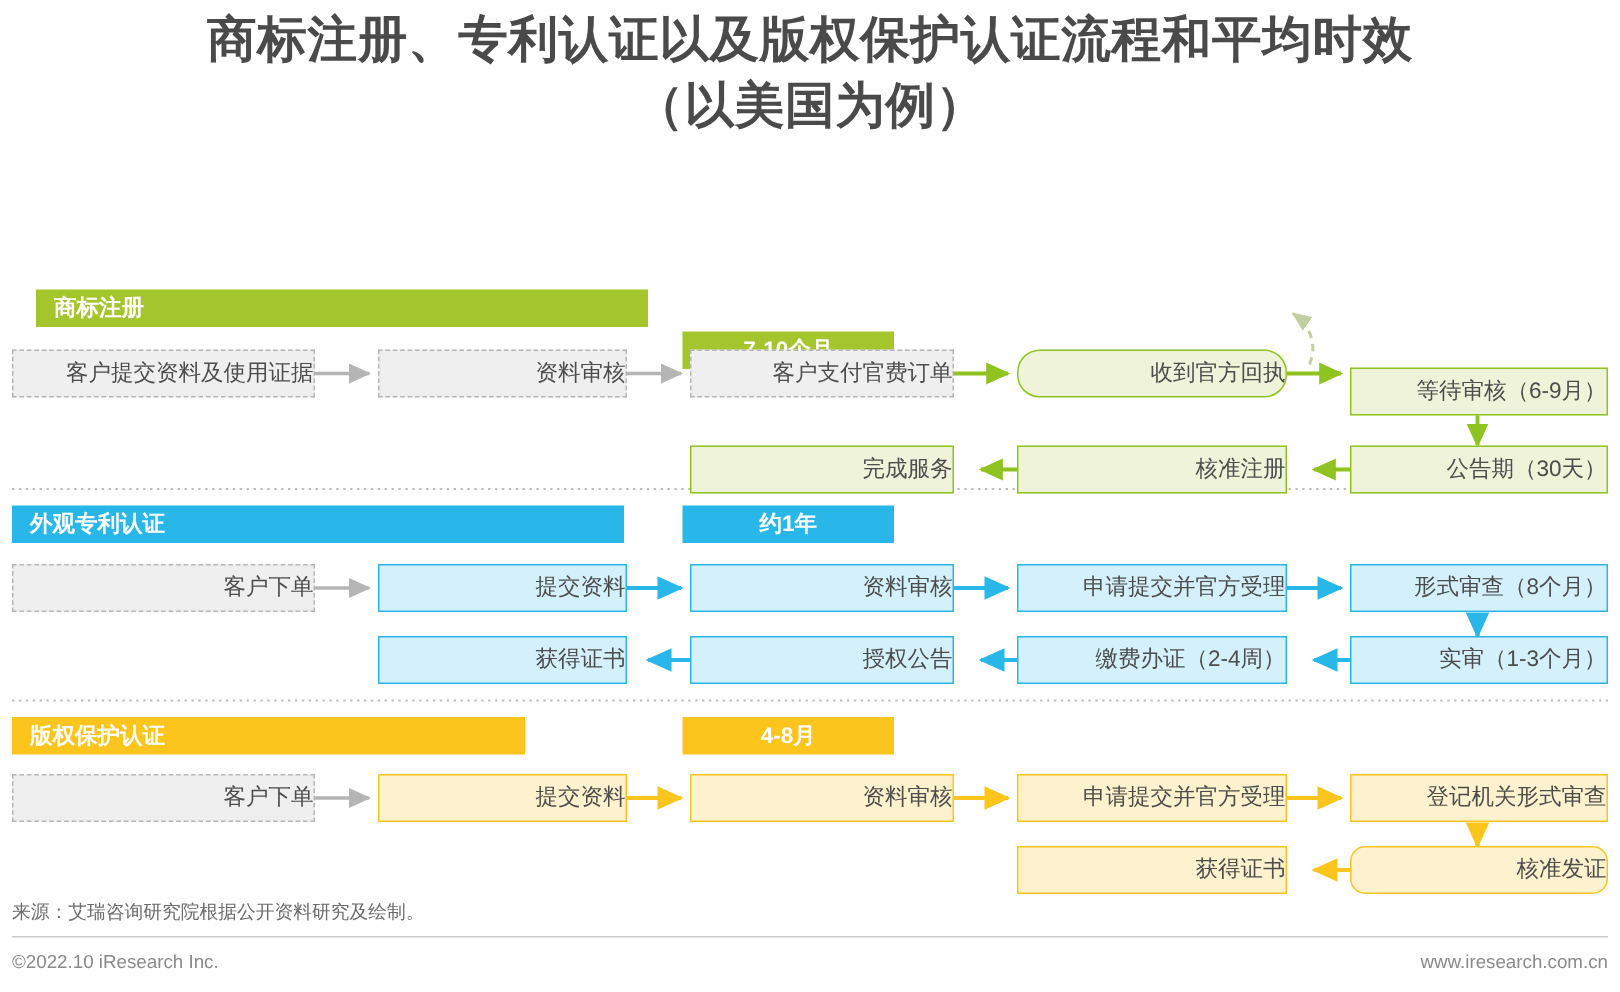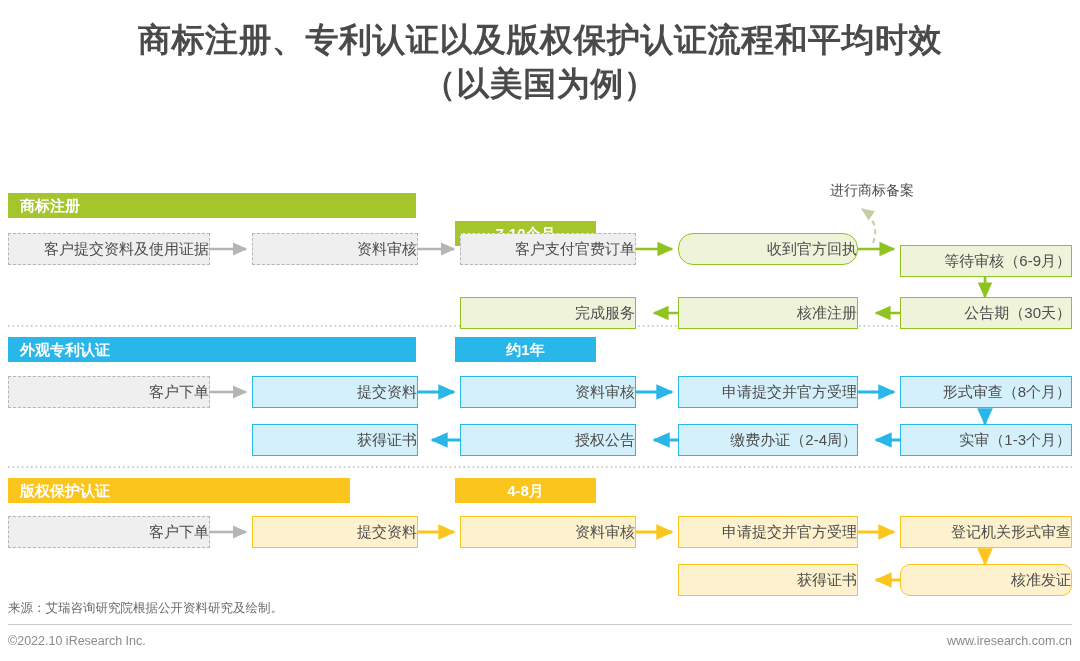--- a/index.html
+++ b/index.html
@@ -12,21 +12,21 @@
     height: 661px;
     position: relative;
     font-family: "Liberation Sans", "DejaVu Sans", sans-serif;
     color: #4d4d4d;
     overflow: hidden;
   }
 
   
   #title-block {
     position: absolute;
-    top: 18px;
+    top: 4px;
     left: 0;
     width: 1080px;
     text-align: center;
   }
   #title-block .line {
     font-size: 33px;
     font-weight: bold;
     color: #4a4a4a;
     line-height: 1.32;
     letter-spacing: 0.5px;
@@ -196,36 +196,35 @@
 
   <line x1="210" y1="532" x2="246" y2="532" stroke="#b5b5b5" stroke-width="2.4" marker-end="url(#ah-gray)"></line>
   <line x1="418" y1="532" x2="454" y2="532" stroke="#fbc51d" stroke-width="2.8" marker-end="url(#ah-yellow)"></line>
   <line x1="636" y1="532" x2="672" y2="532" stroke="#fbc51d" stroke-width="2.8" marker-end="url(#ah-yellow)"></line>
   <line x1="858" y1="532" x2="894" y2="532" stroke="#fbc51d" stroke-width="2.8" marker-end="url(#ah-yellow)"></line>
   <line x1="985" y1="549" x2="985" y2="564" stroke="#fbc51d" stroke-width="2.8" marker-end="url(#ah-yellow)"></line>
   <line x1="912" y1="580" x2="876" y2="580" stroke="#fbc51d" stroke-width="2.8" marker-end="url(#ah-yellow)"></line>
 </svg>
 
 <div class="section">
-  <div class="sec-bar" style="top:193px; width:408px; background:#a5c52d;">商标注册</div>
+  <div class="sec-bar" style="top:193px; width:408px; background:#a5c52d;margin-left:16px;">商标注册</div>
   <div class="sec-badge" style="top:193px; left:455px; width:141px; background:#a5c52d;margin-top:28px;">7-10个月</div>
 
   <div class="box gray" style="top:233px; left:8px;   width:202px;">客户提交资料及使用证据</div>
   <div class="box gray" style="top:233px; left:252px; width:166px;">资料审核</div>
   <div class="box gray" style="top:233px; left:460px; width:176px;">客户支付官费订单</div>
   <div class="box green" style="top:233px; left:678px; width:180px;border-radius:15px;">收到官方回执</div>
   <div class="box green" style="top:233px; left:900px; width:172px;margin-top:12px;">等待审核（6-9月）</div>
 
   <div class="box green" style="top:297px; left:460px; width:176px;">完成服务</div>
   <div class="box green" style="top:297px; left:678px; width:180px;">核准注册</div>
   <div class="box green" style="top:297px; left:900px; width:172px;">公告期（30天）</div>
 </div>
 
 <div id="annotation">
-  <div>进行商标备案</div>
 </div>
 
 <div class="section">
   <div class="sec-bar" style="top:337px; width:408px; background:#29b6e8;">外观专利认证</div>
   <div class="sec-badge" style="top:337px; left:455px; width:141px; background:#29b6e8;">约1年</div>
 
   <div class="box gray" style="top:376px; left:8px;   width:202px;">客户下单</div>
   <div class="box blue" style="top:376px; left:252px; width:166px;">提交资料</div>
   <div class="box blue" style="top:376px; left:460px; width:176px;">资料审核</div>
   <div class="box blue" style="top:376px; left:678px; width:180px;">申请提交并官方受理</div>

